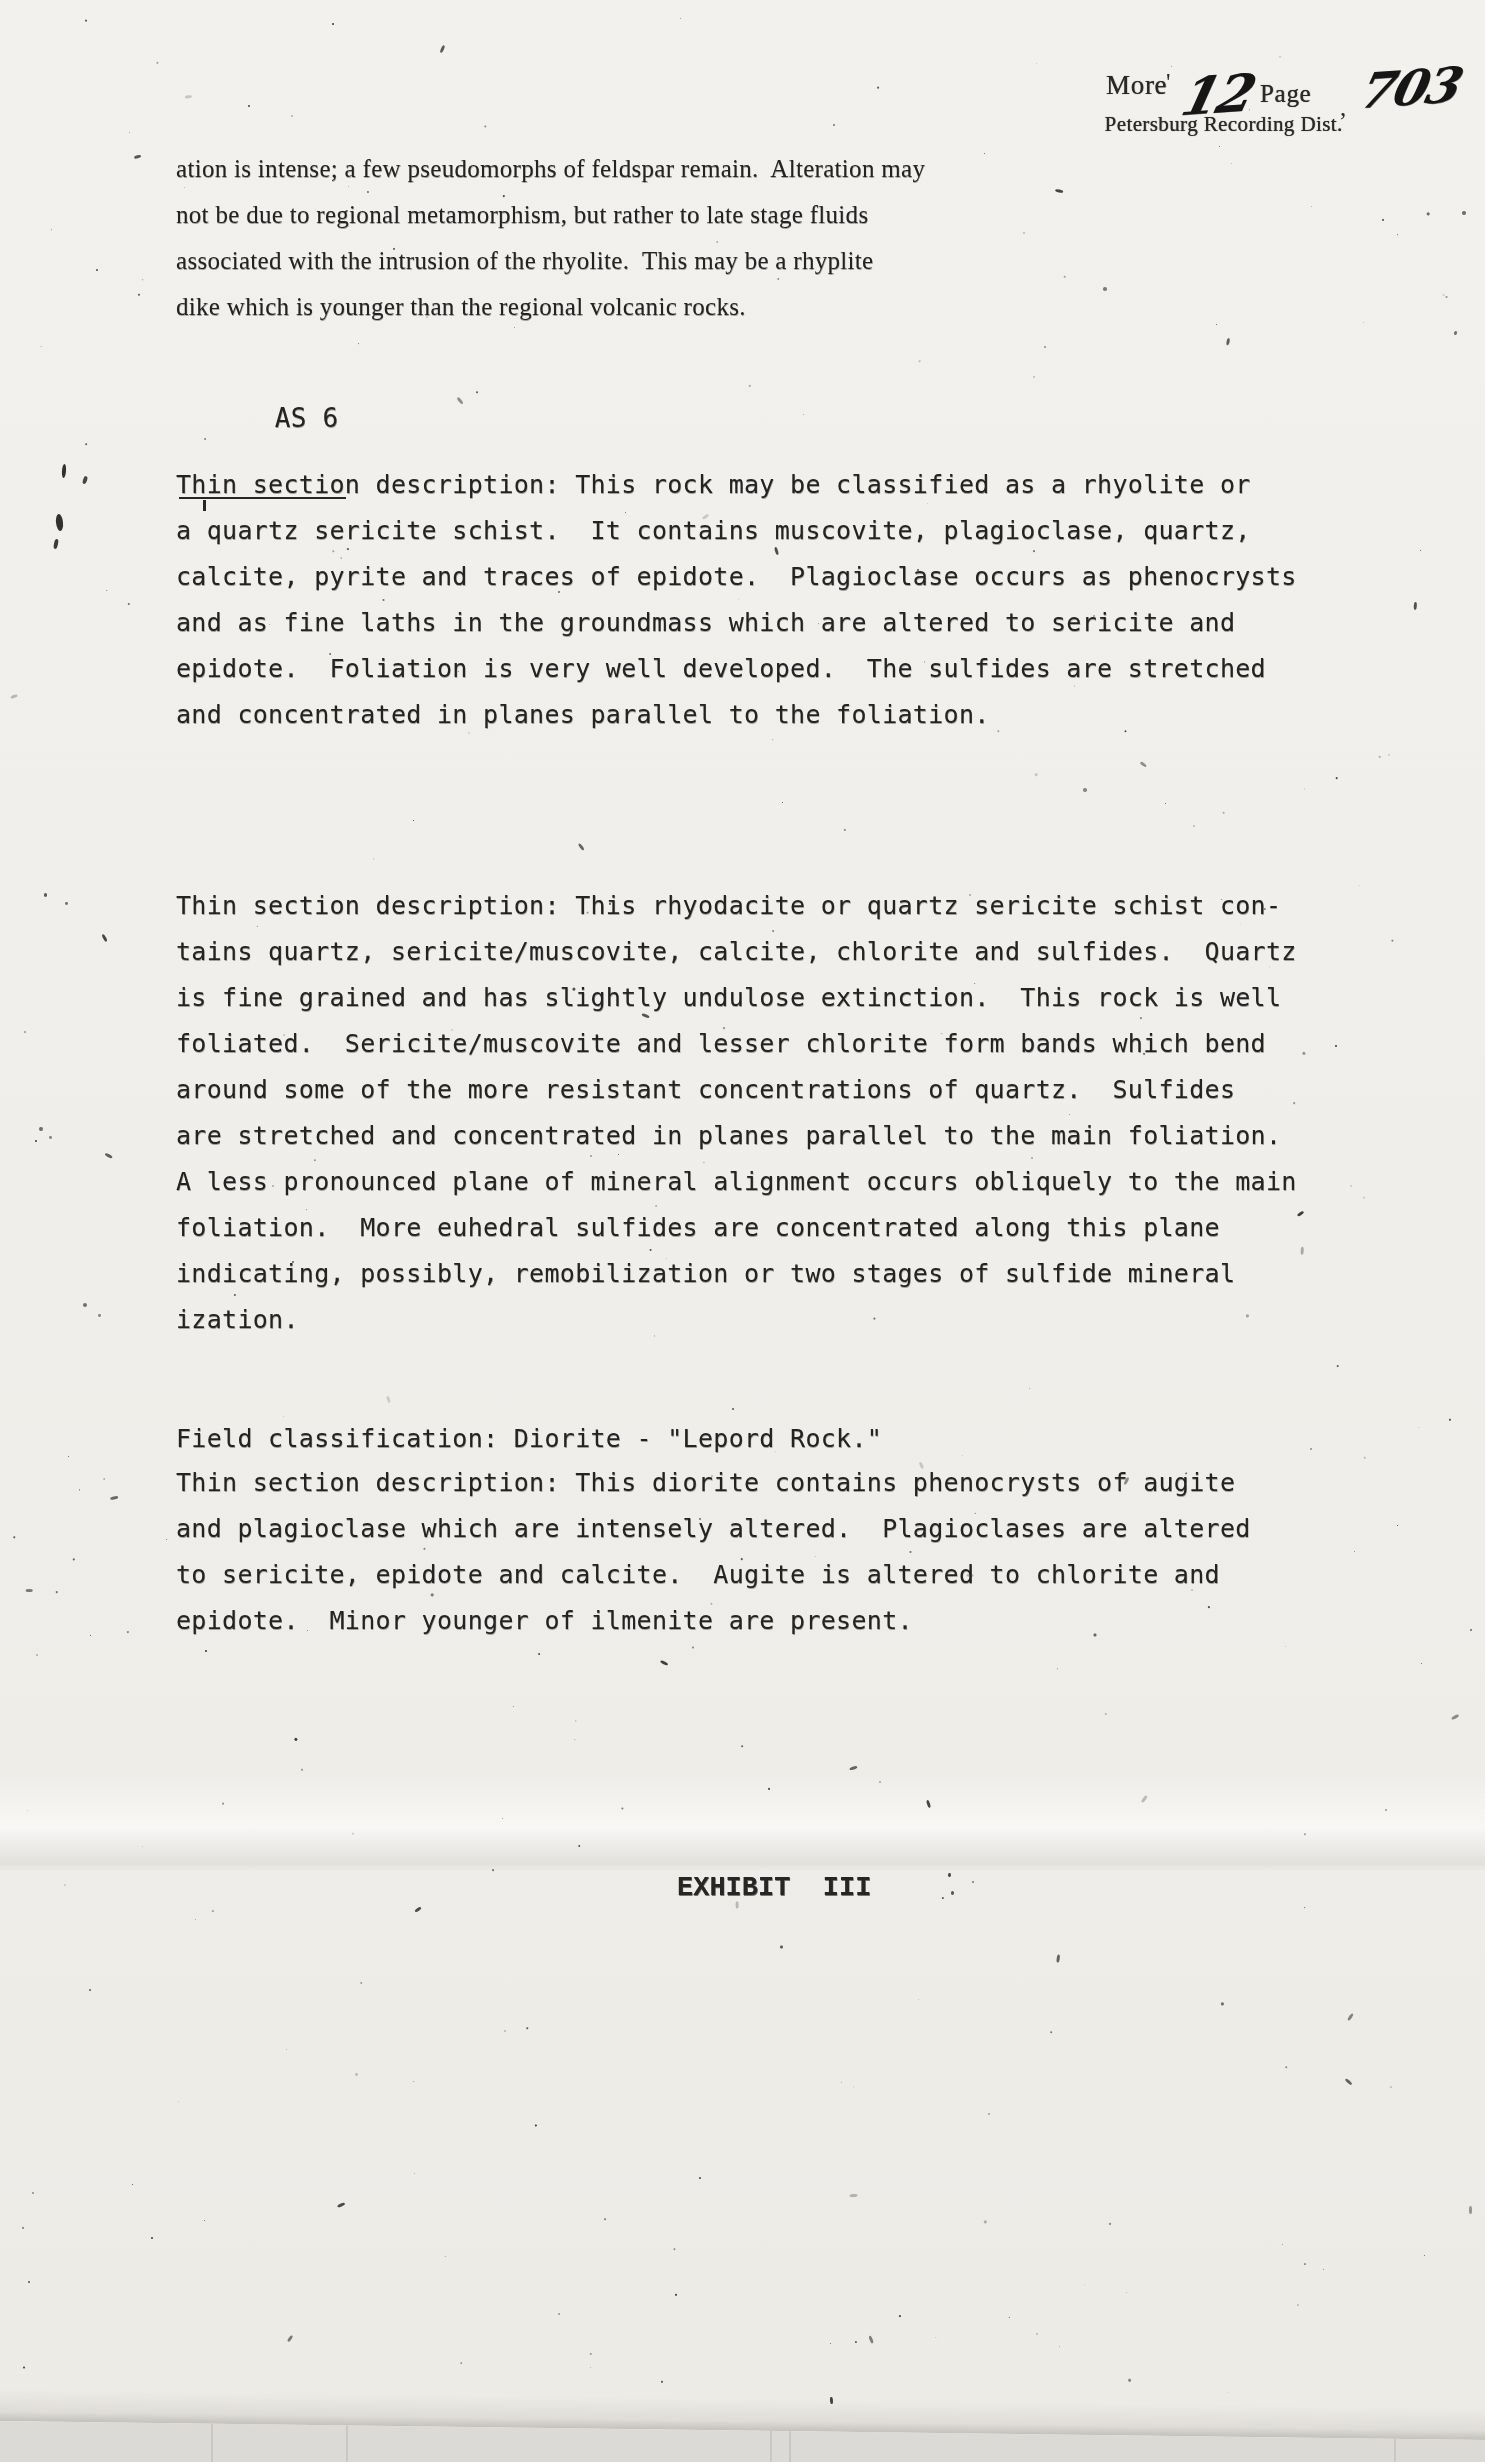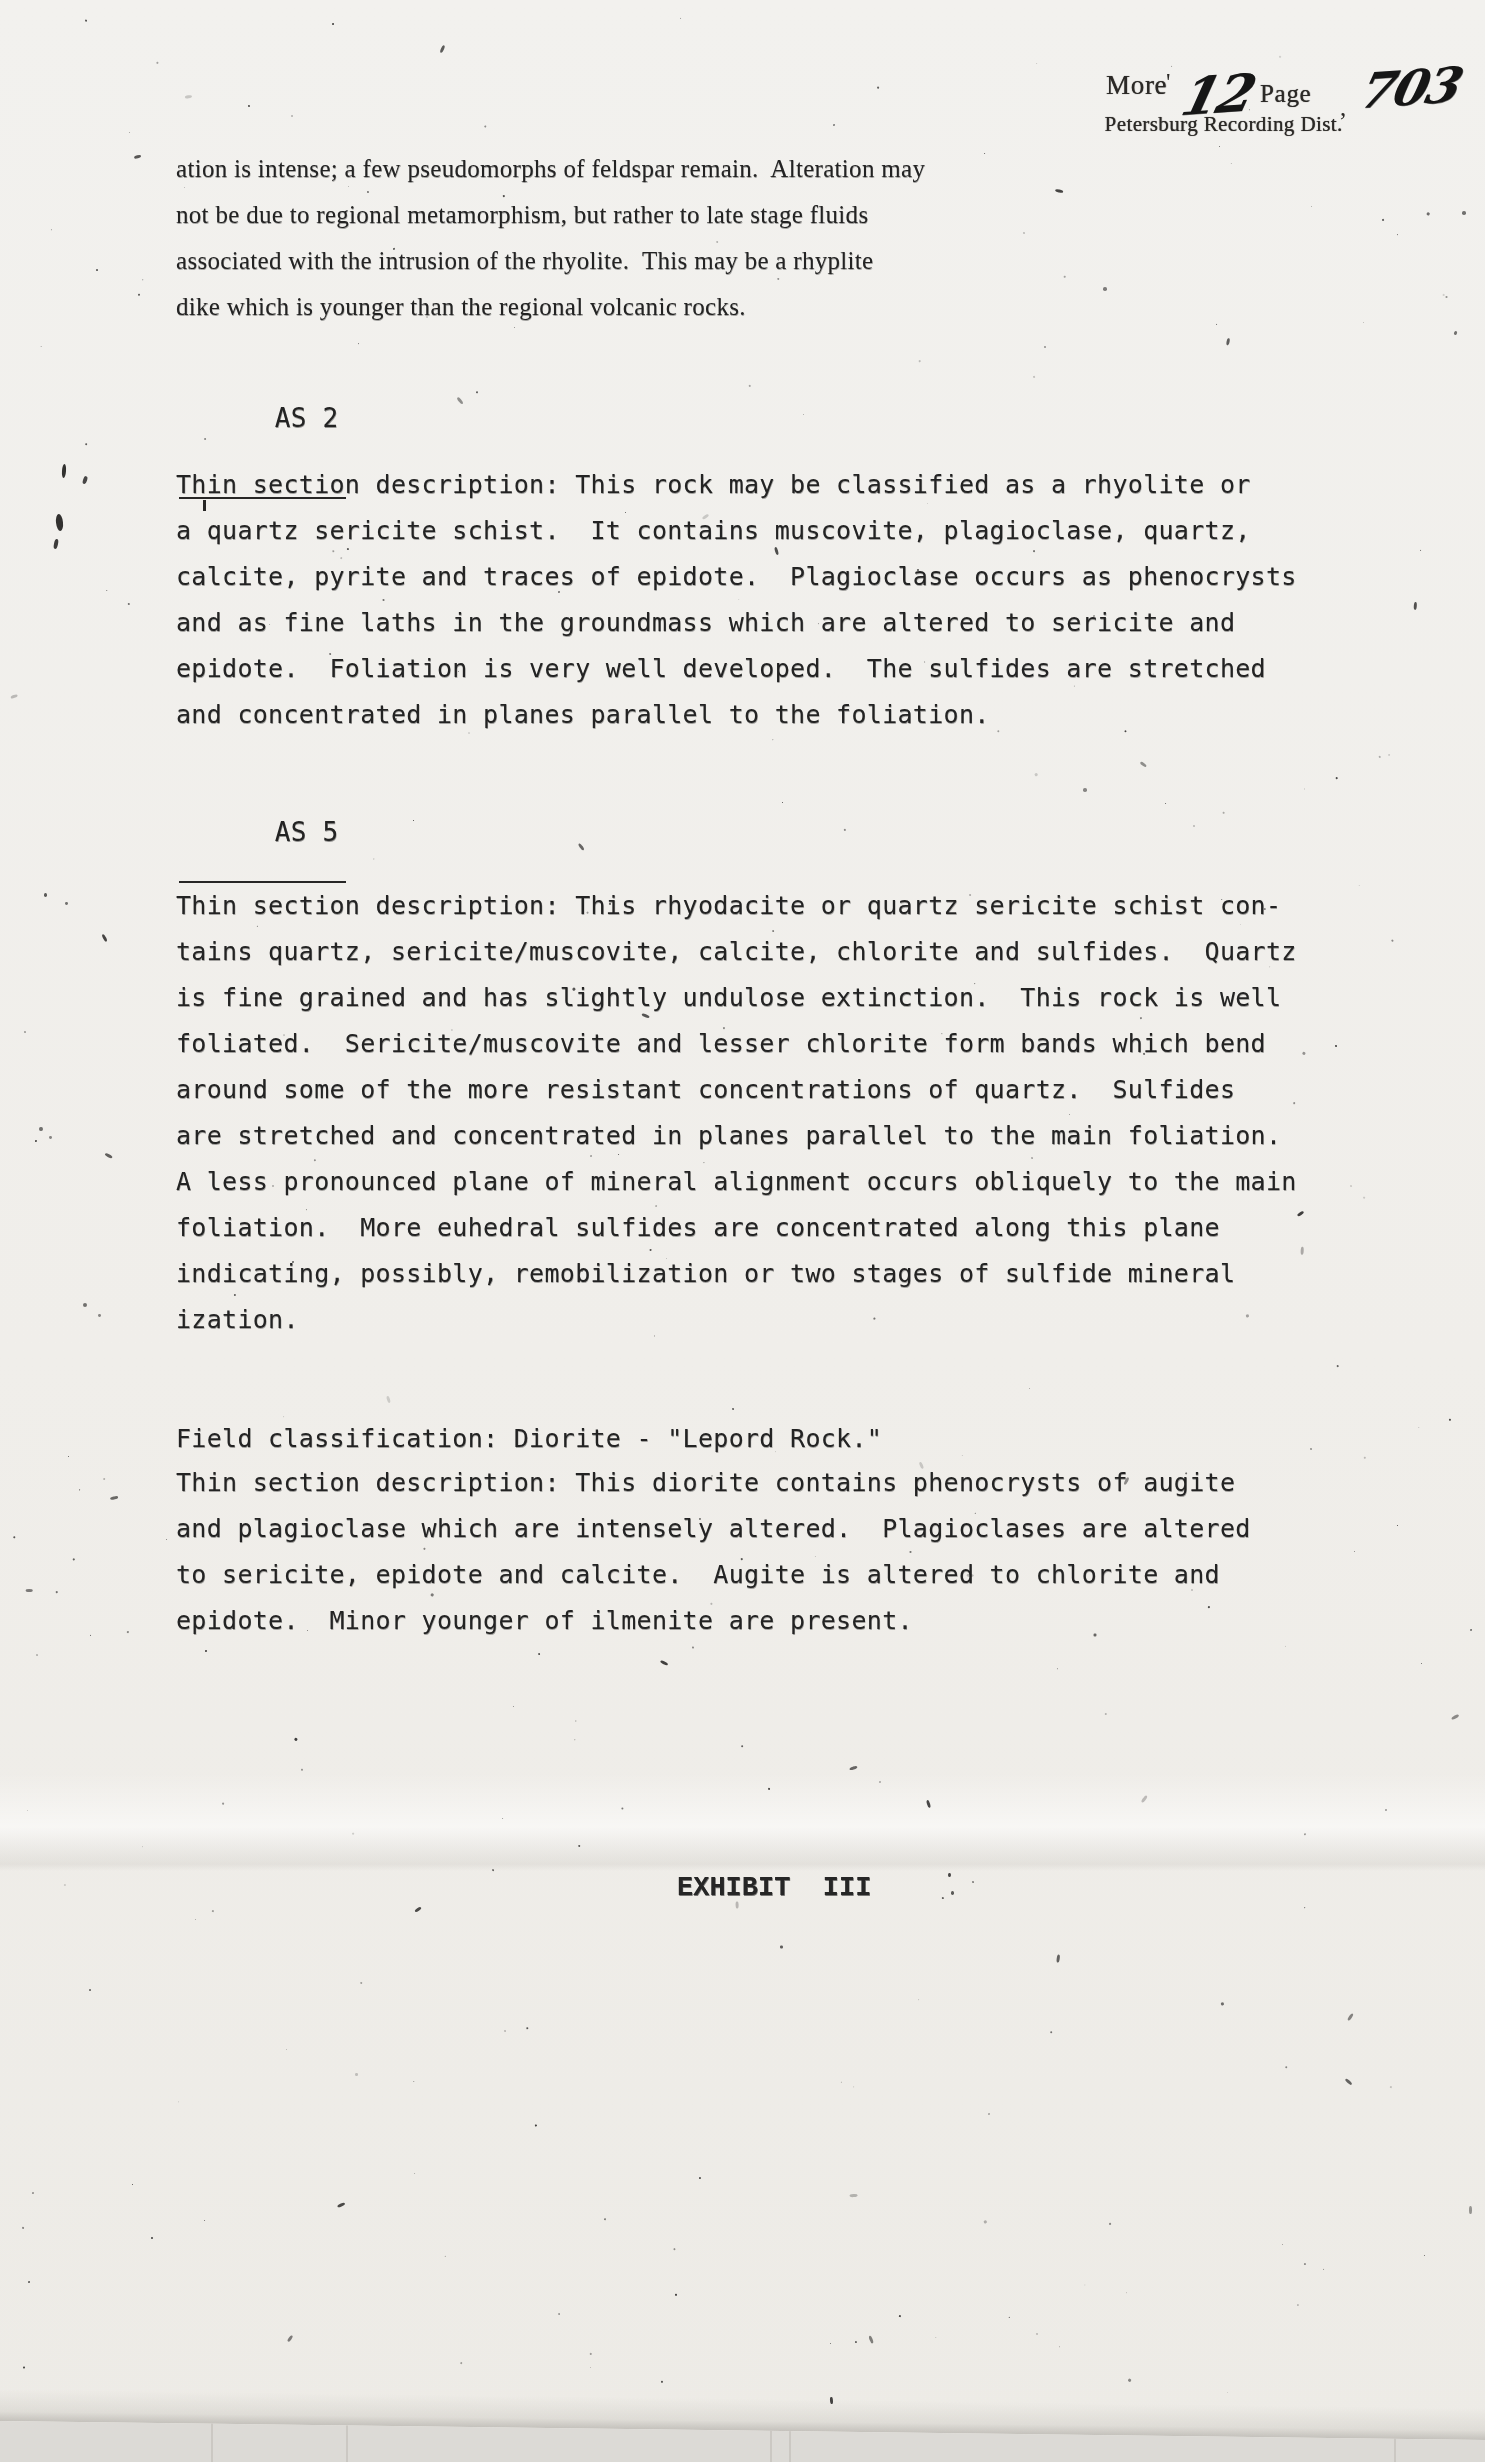--- a/index.html
+++ b/index.html
@@ -97,33 +97,30 @@
       <span class="hand page-num">703</span>
       <span class="stamp-label lbl-district">Petersburg Recording Dist.</span>
     </div>
 
     <pre class="typed" style="top:146px;font-family:Liberation Serif, serif;">ation is intense; a few pseudomorphs of feldspar remain.  Alteration may
 not be due to regional metamorphism, but rather to late stage fluids
 associated with the intrusion of the rhyolite.  This may be a rhyplite
 dike which is younger than the regional volcanic rocks.</pre>
 
     <div class="heading" style="top:373px;">
-      <span>AS 2</span>
+      <span>AS 6</span>
       <span class="tick"></span>
     </div>
     <pre class="typed" style="top:462px;">Thin section description: This rock may be classified as a rhyolite or
 a quartz sericite schist.  It contains muscovite, plagioclase, quartz,
 calcite, pyrite and traces of epidote.  Plagioclase occurs as phenocrysts
 and as fine laths in the groundmass which are altered to sericite and
 epidote.  Foliation is very well developed.  The sulfides are stretched
 and concentrated in planes parallel to the foliation.</pre>
 
-    <div class="heading" style="top:787px;">
-      <span>AS 5</span>
-    </div>
     <pre class="typed" style="top:883px;">Thin section description: This rhyodacite or quartz sericite schist con-
 tains quartz, sericite/muscovite, calcite, chlorite and sulfides.  Quartz
 is fine grained and has slightly undulose extinction.  This rock is well
 foliated.  Sericite/muscovite and lesser chlorite form bands which bend
 around some of the more resistant concentrations of quartz.  Sulfides
 are stretched and concentrated in planes parallel to the main foliation.
 A less pronounced plane of mineral alignment occurs obliquely to the main
 foliation.  More euhedral sulfides are concentrated along this plane
 indicating, possibly, remobilization or two stages of sulfide mineral
 ization.</pre>

